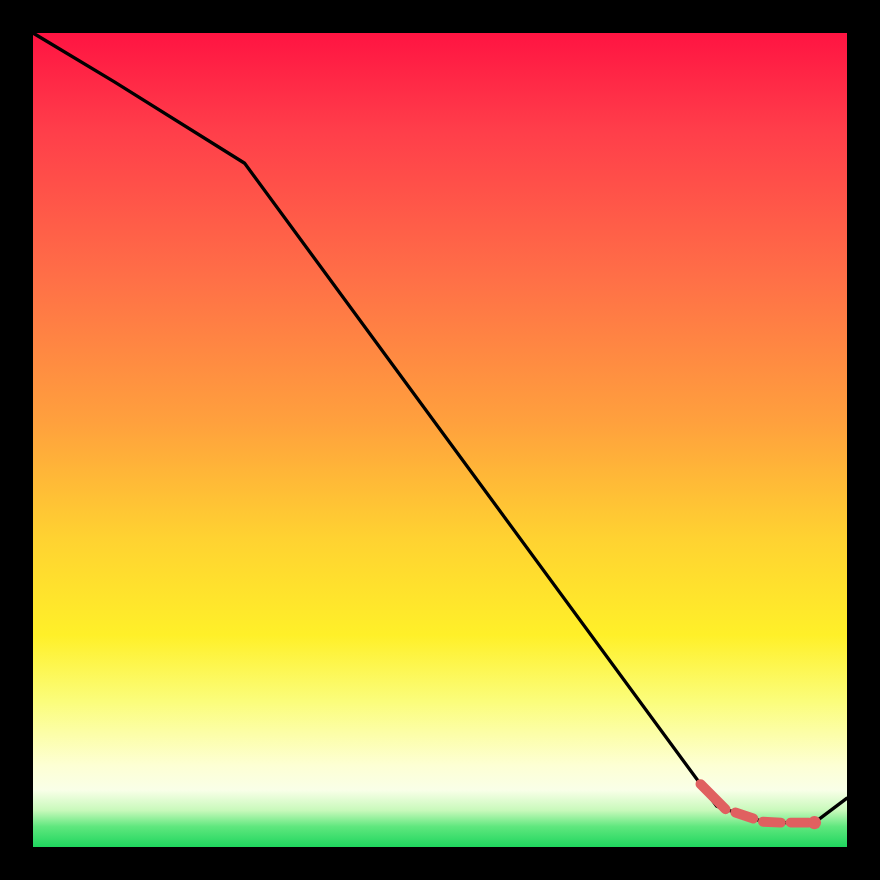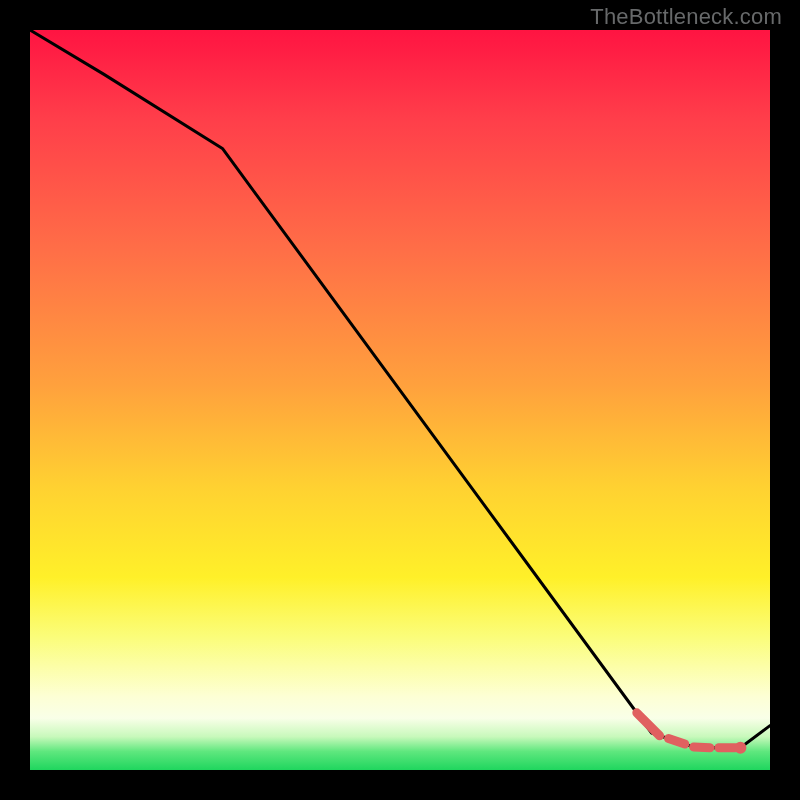--- a/index.html
+++ b/index.html
@@ -72,21 +72,20 @@
   }
   .marker-dot circle {
     fill: #e06060;
   }
 </style>
 </head>
 <body>
 
 <div class="frame">
 
-  <div class="watermark">TheBottleneck.com</div>
 
   <div class="plot">
 
     <svg class="curve" viewBox="0 0 740 740">
 
       <g class="series">
 
         <path d="M0.0 0.0 L74.0 44.4 L192.4 118.4 L621.6 703.0 L666.0 717.8 L710.4 717.8 L740.0 695.6"></path>
       </g>
 

